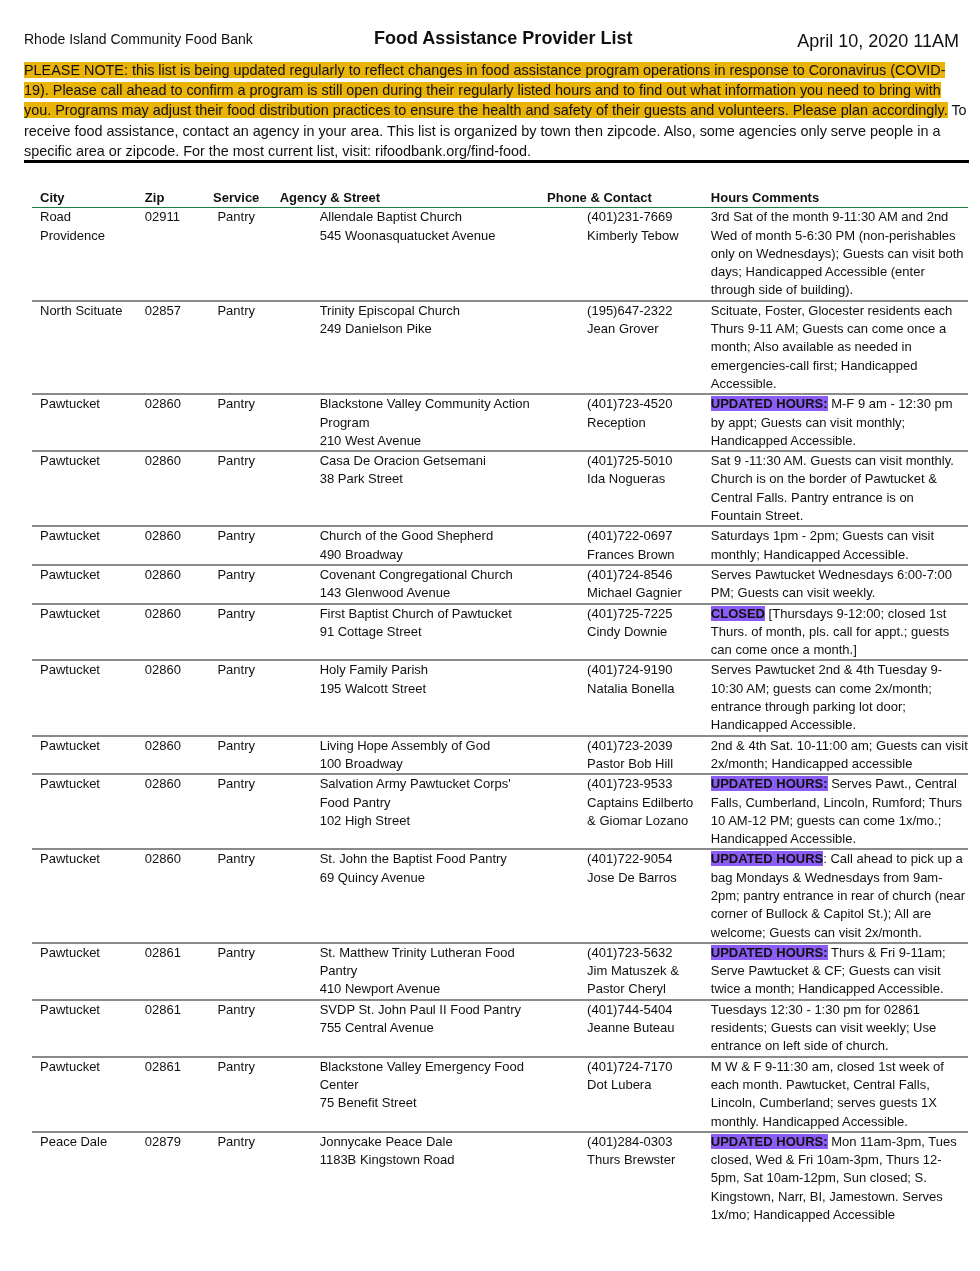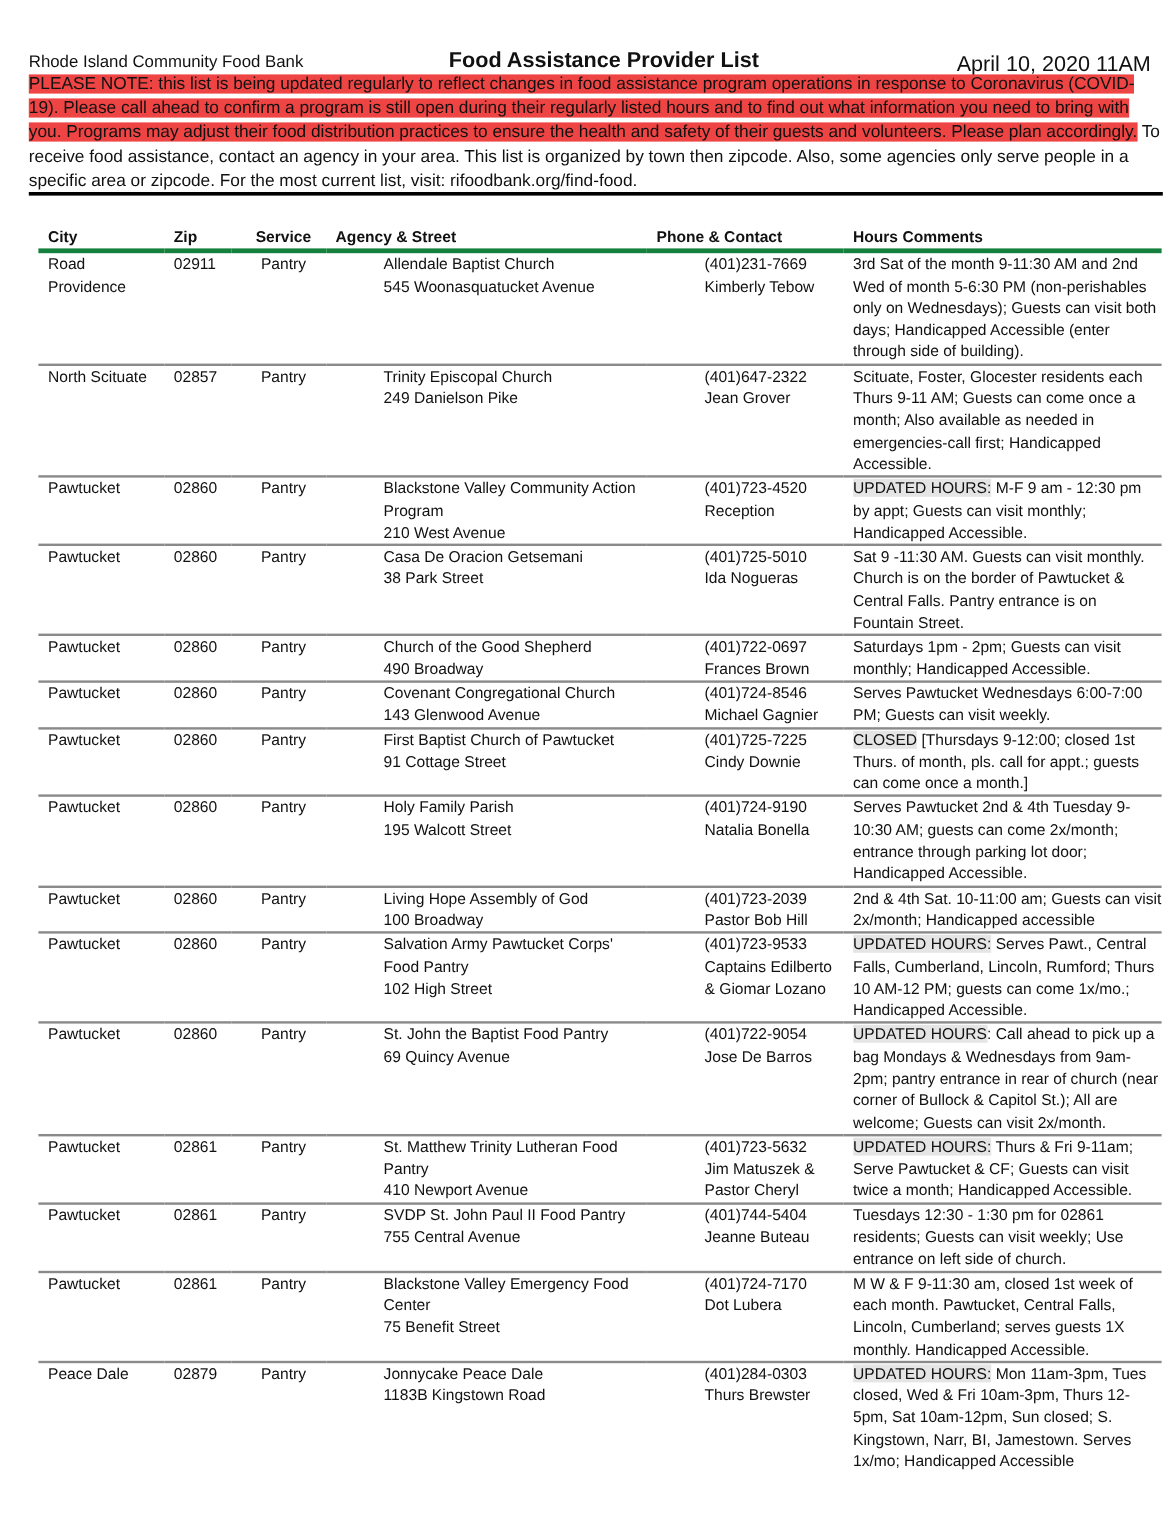--- a/index.html
+++ b/index.html
@@ -1,36 +1,36 @@
 <!DOCTYPE html>
 <html><head>
 <meta charset="utf-8">
 <style>
   html, body { margin: 0; padding: 0; background: #ffffff; }
   body { width: 980px; height: 1271px; position: relative; overflow: hidden;
          font-family: "Liberation Sans", "DejaVu Sans", sans-serif; color: #111; }
   .page { position: absolute; left: 0; top: 0; width: 980px; }
-  .header { position: absolute; left: 24px; top: 40px; width: 935px; height: 22px; }
+  .header { position: absolute; left: 24px; top: 28px; width: 935px; height: 22px; }
   .org { position: absolute; left: 0; top: 3px; font-size: 14px; }
   .title { position: absolute; left: 350px; top: 0; font-size: 18px; font-weight: bold; }
   .date { position: absolute; right: 0; top: 3px; font-size: 18px; }
   .notice { position: absolute; left: 24px; top: 60px; width: 945px; font-size: 14.4px; line-height: 20.2px; }
-  .hl { background: #ef4444; }
+  .hl { background: #eab308; }
   .rule { position: absolute; left: 24px; top: 160px; width: 945px; height: 3px; background: #000; }
   table { position: absolute; left: 32px; top: 188px; width: 936px; border-collapse: collapse; font-size: 13px; line-height: 18.3px; }
-  th { text-align: left; font-weight: bold; padding: 1px 0 0 8px; height: 18px; border-bottom: 4px solid #15803d; vertical-align: top; }
+  th { text-align: left; font-weight: bold; padding: 1px 0 0 8px; height: 18px; border-bottom: 1px solid #15803d; vertical-align: top; }
   td { vertical-align: top; padding: 0 0 0 8px; border-bottom: 2px solid #8a8a8a; }
   tr:last-child td { border-bottom: none; }
   .c-city { width: 97px; }
   .c-zip { width: 48px; }
   .c-svc { width: 71px; text-align: center; }
   .c-agency { width: 260px; }
   .c-phone { width: 156px; }
   .c-hours { width: 258px; padding-right: 0; }
-  .tag { background: #e5e5e5; font-weight: normal; }
+  .tag { background: #8b5cf6; font-weight: bold; }
   .line { display: block; margin-left: 40px; }
 </style>
 </head>
 <body>
 
 <div class="page">
   <div class="header">
     <span class="org">Rhode Island Community Food Bank</span>
     <span class="title">Food Assistance Provider List</span>
     <span class="date">April 10, 2020 11AM</span>
@@ -68,21 +68,21 @@
         </tr>
         <tr>
           <td class="c-city">North Scituate</td>
           <td class="c-zip">02857</td>
           <td class="c-svc">Pantry</td>
           <td class="c-agency">
             <span class="line">Trinity Episcopal Church</span>
             <span class="line">249 Danielson Pike</span>
           </td>
           <td class="c-phone">
-            <span class="line">(401)647-2322</span>
+            <span class="line">(195)647-2322</span>
             <span class="line">Jean Grover</span>
           </td>
           <td class="c-hours"><span>Scituate, Foster, Glocester residents each Thurs 9-11 AM; Guests can come once a month; Also available as needed in emergencies-call first; Handicapped Accessible.</span></td>
         </tr>
         <tr>
           <td class="c-city">Pawtucket</td>
           <td class="c-zip">02860</td>
           <td class="c-svc">Pantry</td>
           <td class="c-agency">
             <span class="line">Blackstone Valley Community Action Program</span>

